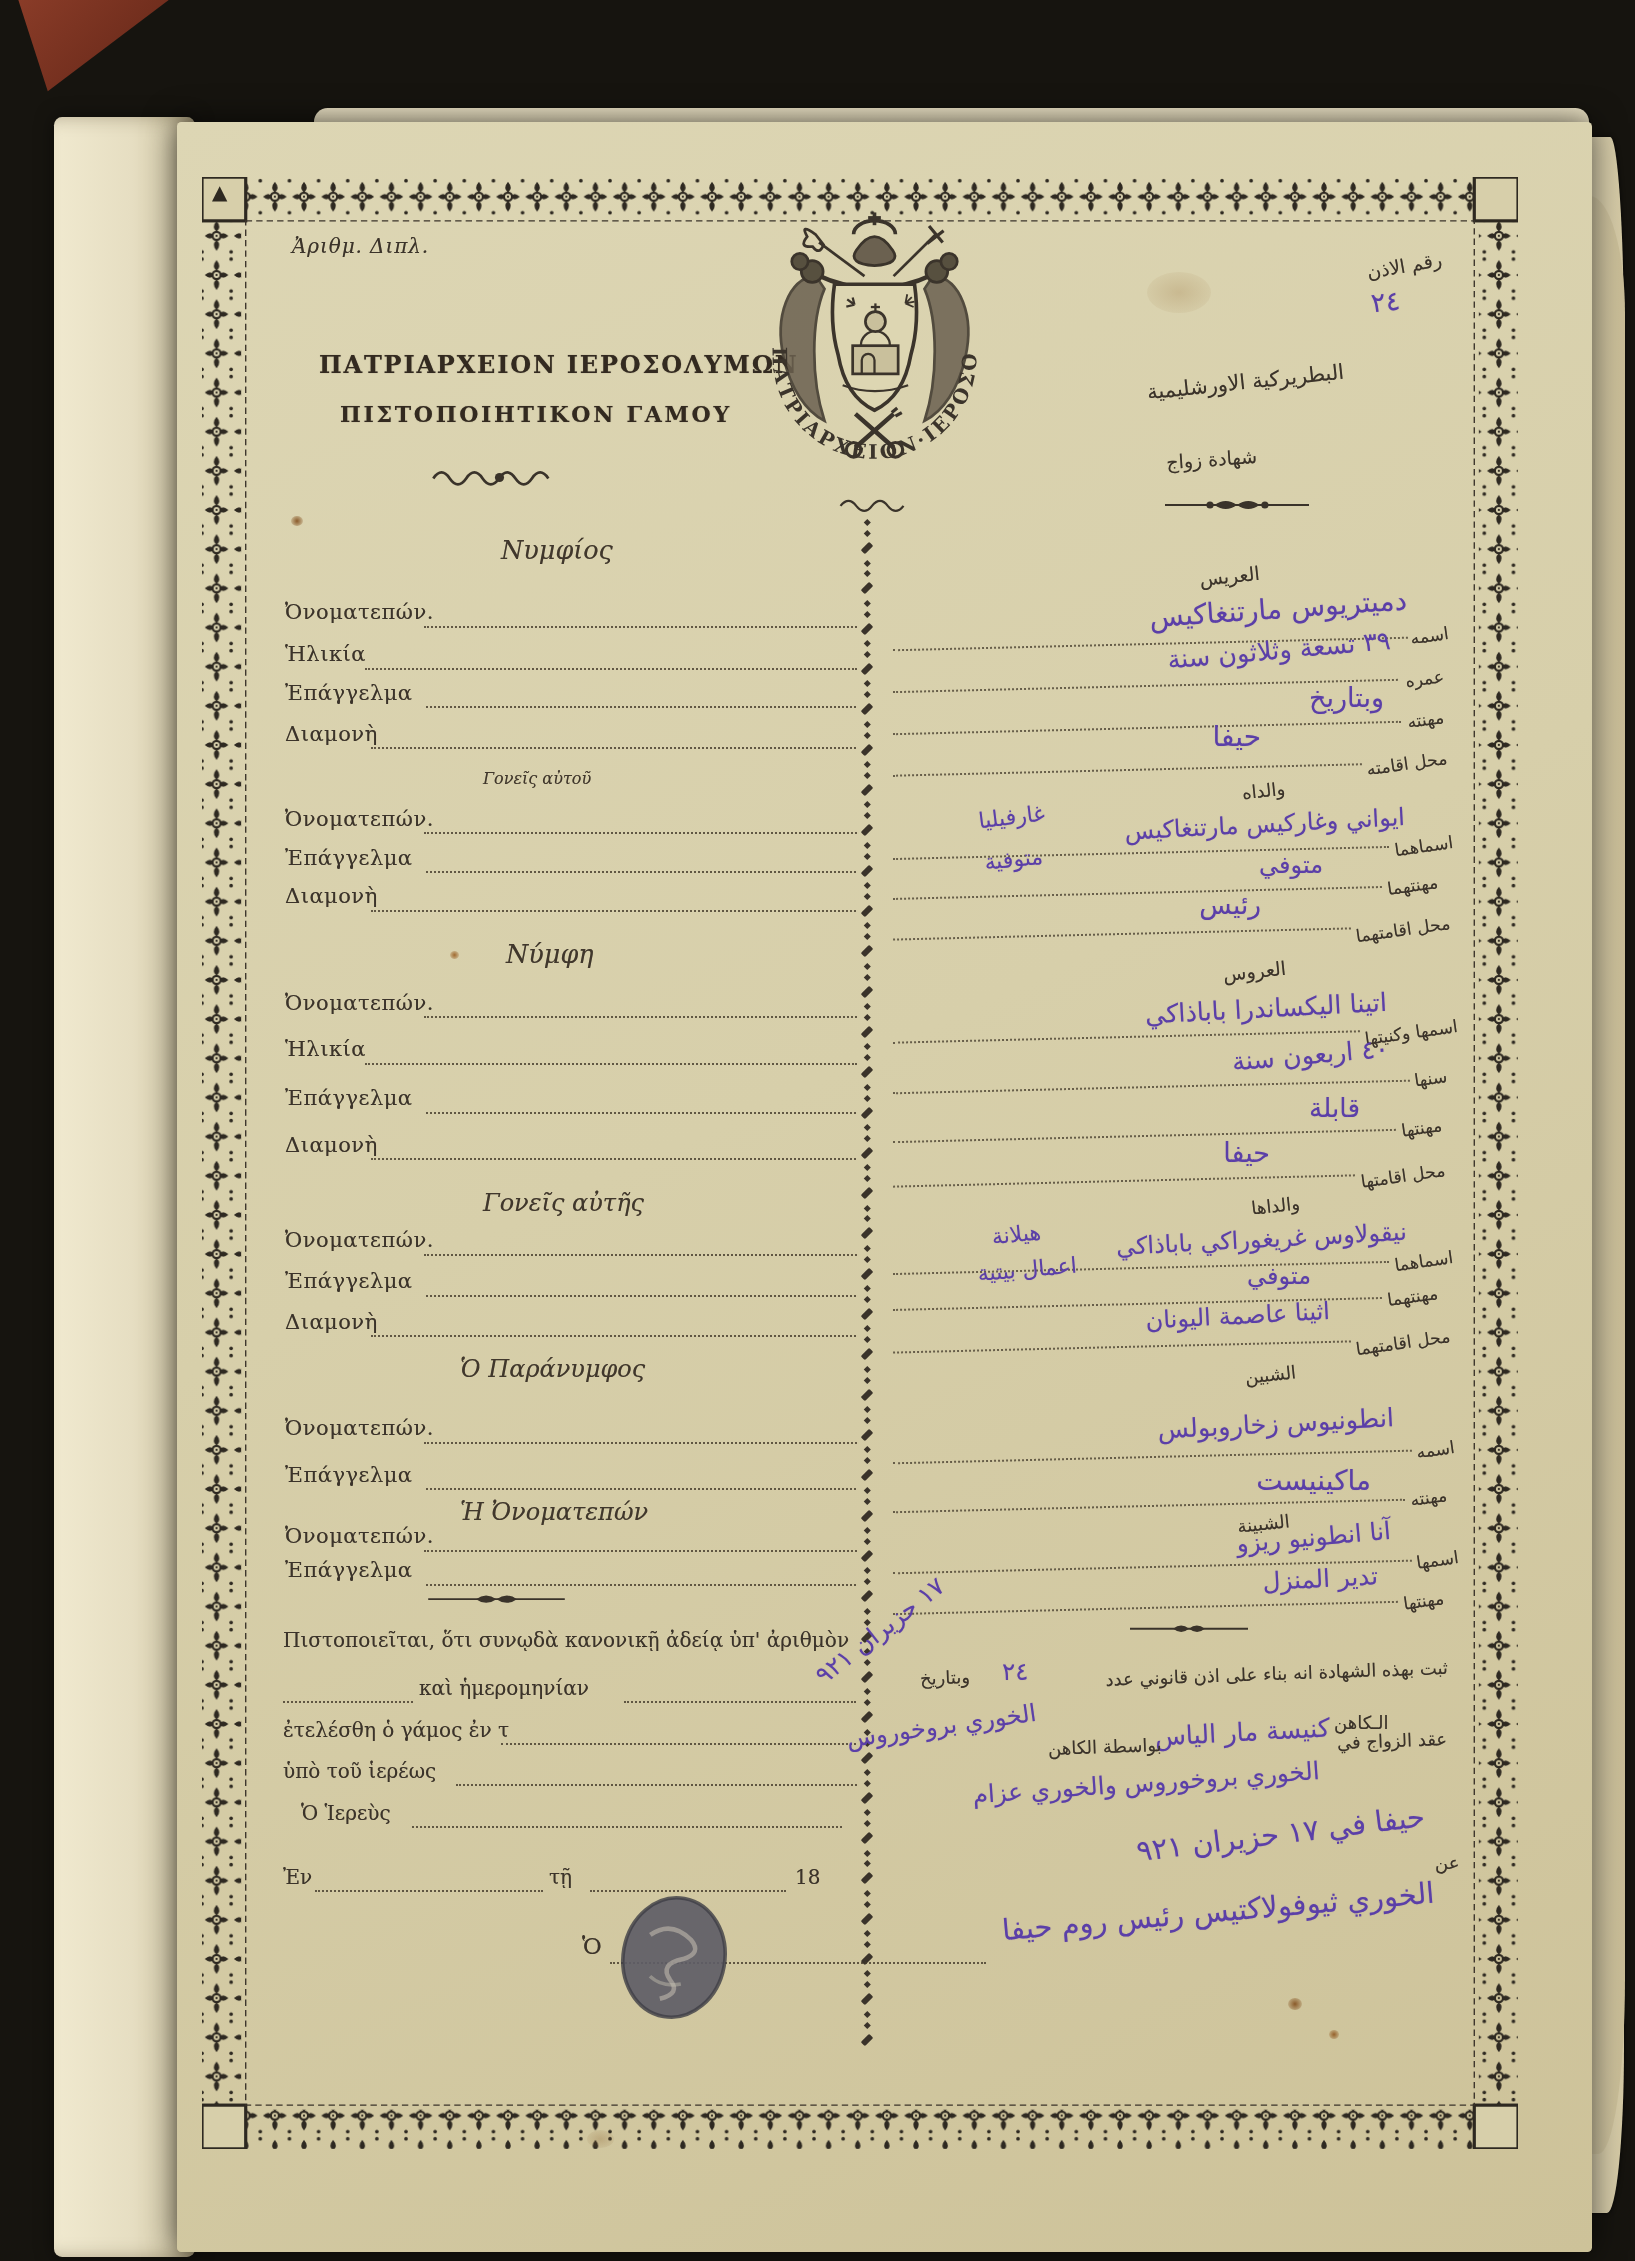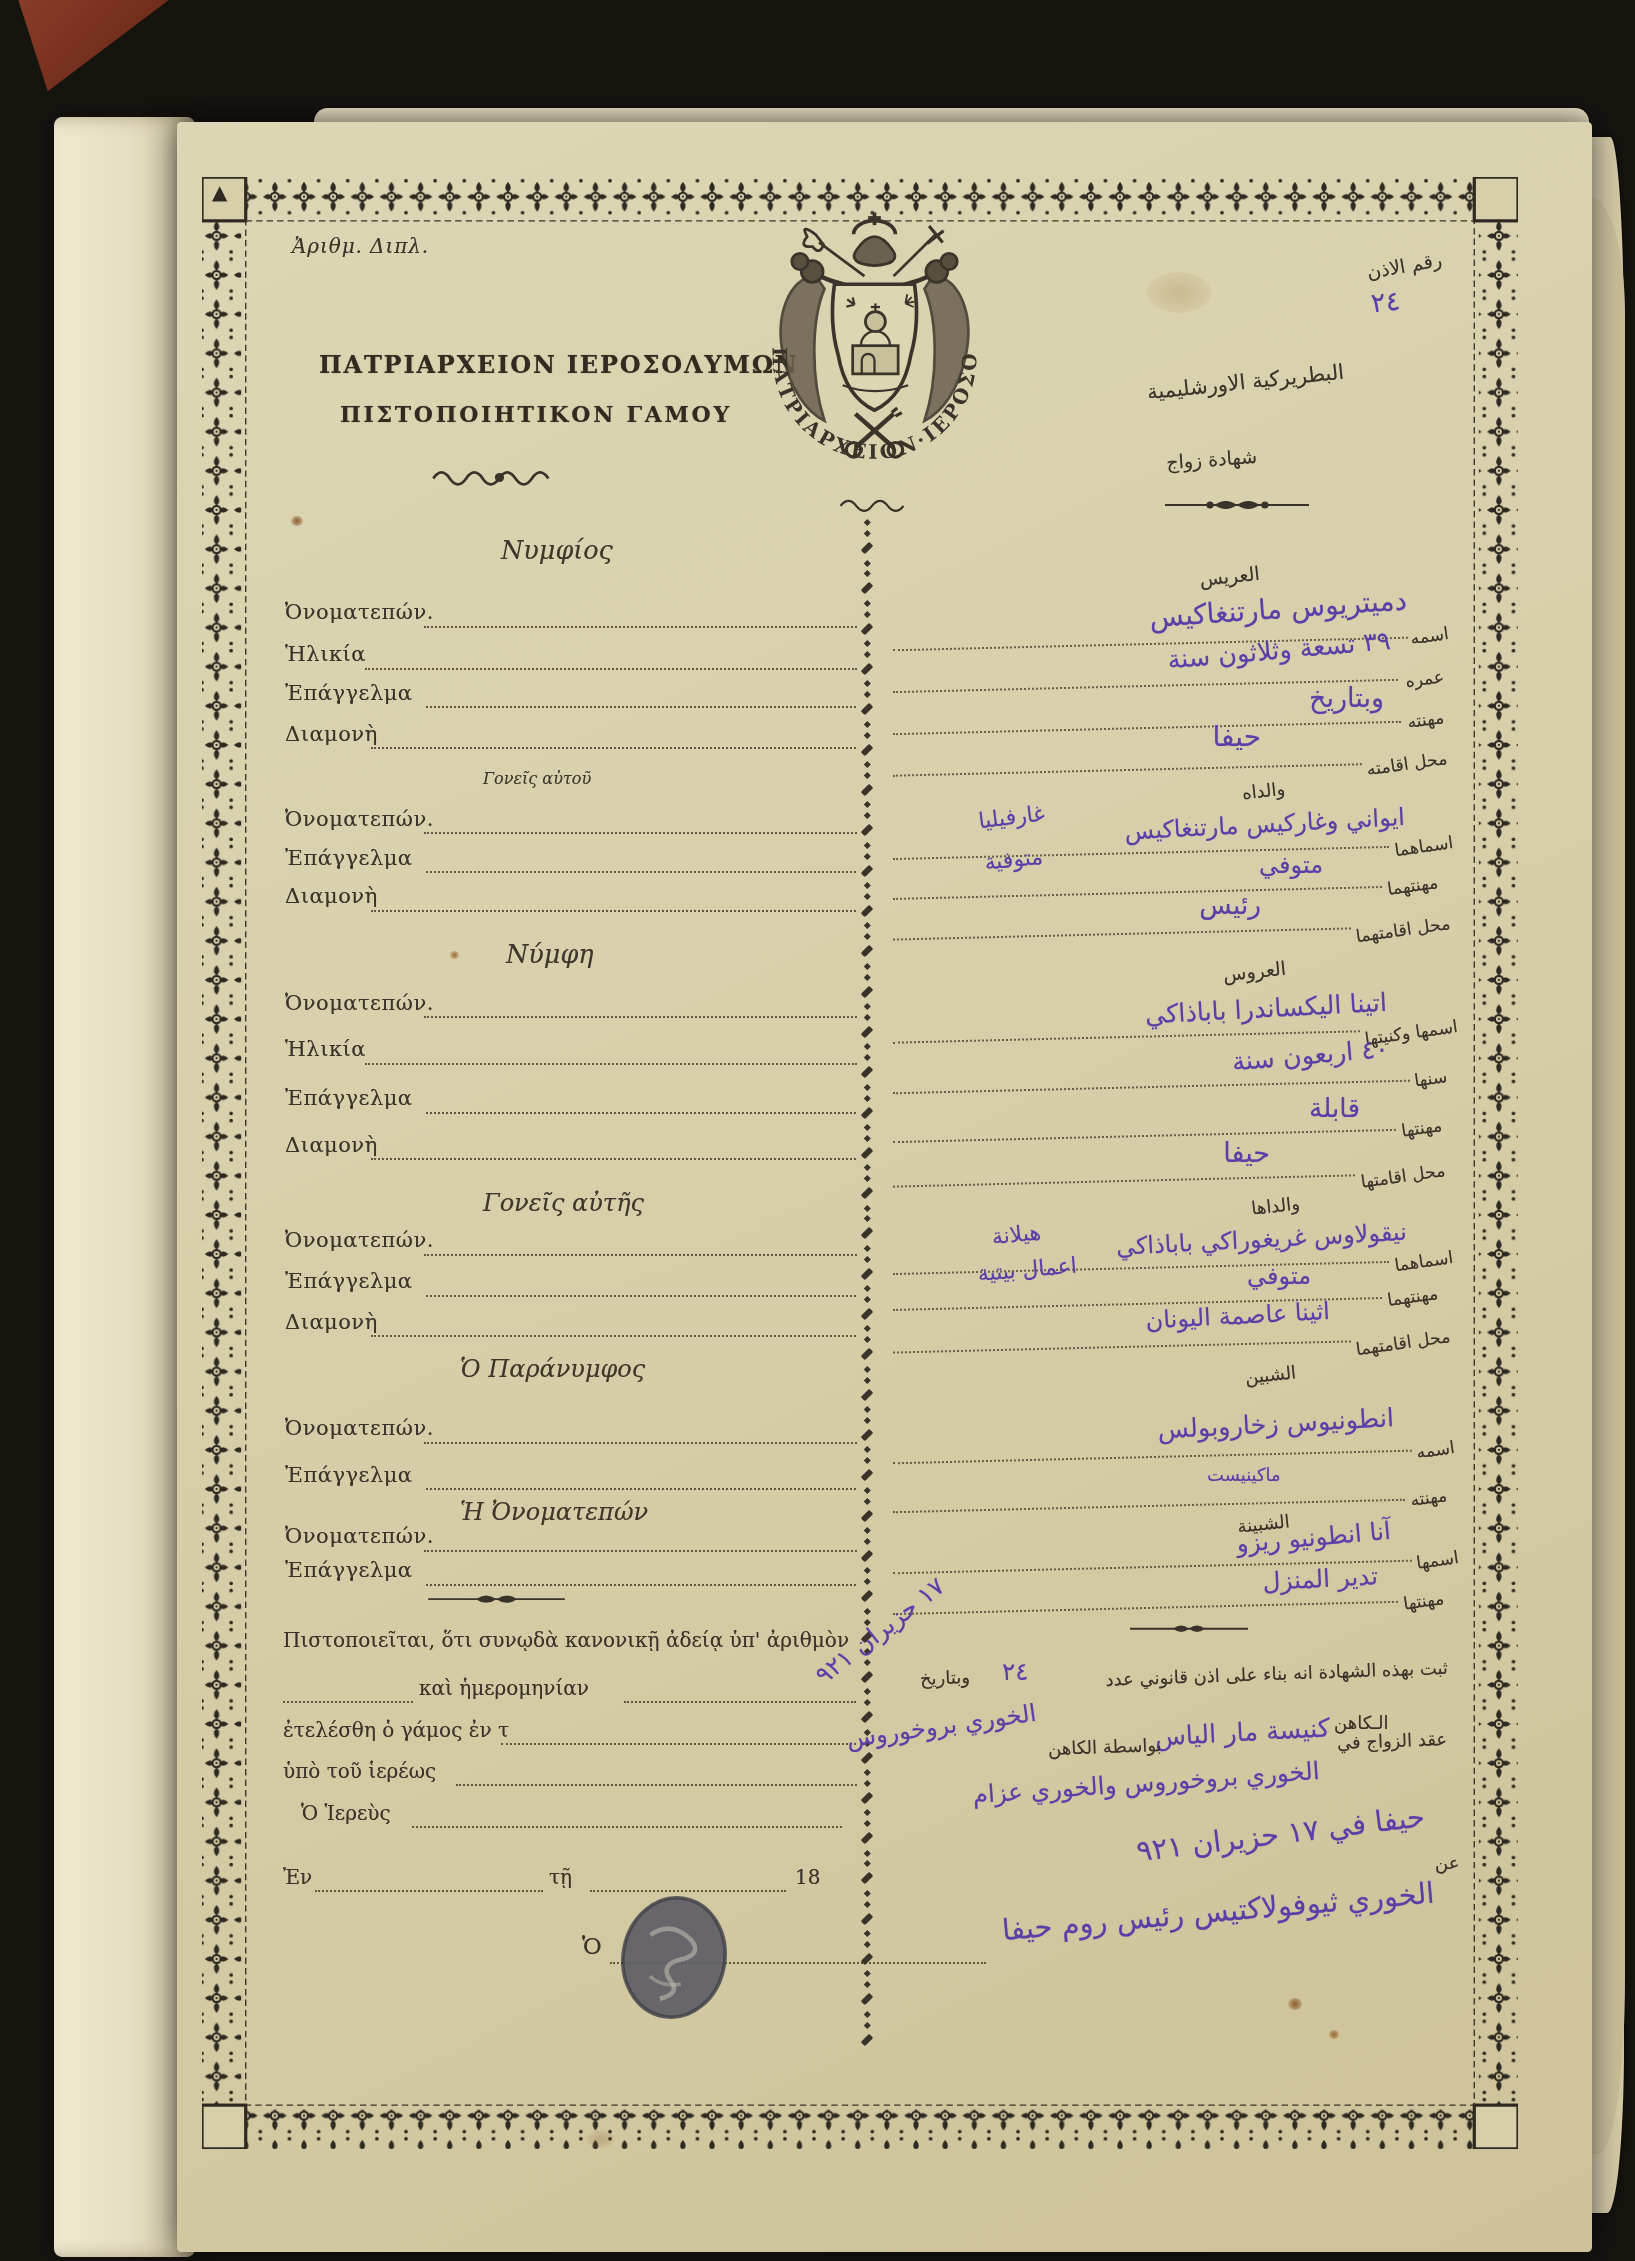--- a/index.html
+++ b/index.html
@@ -364,21 +364,21 @@
     <div class="abs ghead" style="left:283px;top:1233px;font-size:24px">Ὁ Παράνυμφος</div>
     <div class="abs glabel" style="left:108px;top:1294px">Ὀνοματεπών.</div>
     <div class="abs dots" style="left:247px;top:1320px;width:433px"></div>
     <div class="abs glabel" style="left:108px;top:1341px">Ἐπάγγελμα</div>
     <div class="abs dots" style="left:249px;top:1366px;width:430px"></div>
 
     <div class="abs ahead" style="left:1048px;top:1242px;width:91px;font-size:18px">الشبين</div>
     <div class="abs hw" style="left:957px;top:1287px;width:260px;text-align:right;font-size:25.5px;transform:rotate(-3deg)">انطونيوس زخاروبولس</div>
     <div class="abs alabel" style="left:1239px;top:1315px">اسمه</div>
     <div class="abs adots" style="left:716px;top:1334px;width:519px"></div>
-    <div class="abs hw" style="left:1030px;top:1342px;width:164px;text-align:left;font-size:18px;letter-spacing:1.8px">ماكينيست</div>
+    <div class="abs hw" style="left:1030px;top:1342px;width:164px;text-align:right;font-size:28px;letter-spacing:1.8px">ماكينيست</div>
     <div class="abs alabel" style="left:1233px;top:1363px">مهنته</div>
     <div class="abs adots" style="left:716px;top:1383px;width:512px"></div>
 
     <div class="abs ghead" style="left:283px;top:1376px;font-size:24px">Ἡ Ὀνοματεπών</div>
     <div class="abs glabel" style="left:108px;top:1402px">Ὀνοματεπών.</div>
     <div class="abs dots" style="left:247px;top:1428px;width:433px"></div>
     <div class="abs glabel" style="left:108px;top:1436px">Ἐπάγγελμα</div>
     <div class="abs dots" style="left:249px;top:1462px;width:430px"></div>
 
     <div class="abs ahead" style="left:1041px;top:1391px;width:91px;font-size:18px">الشبينة</div>

